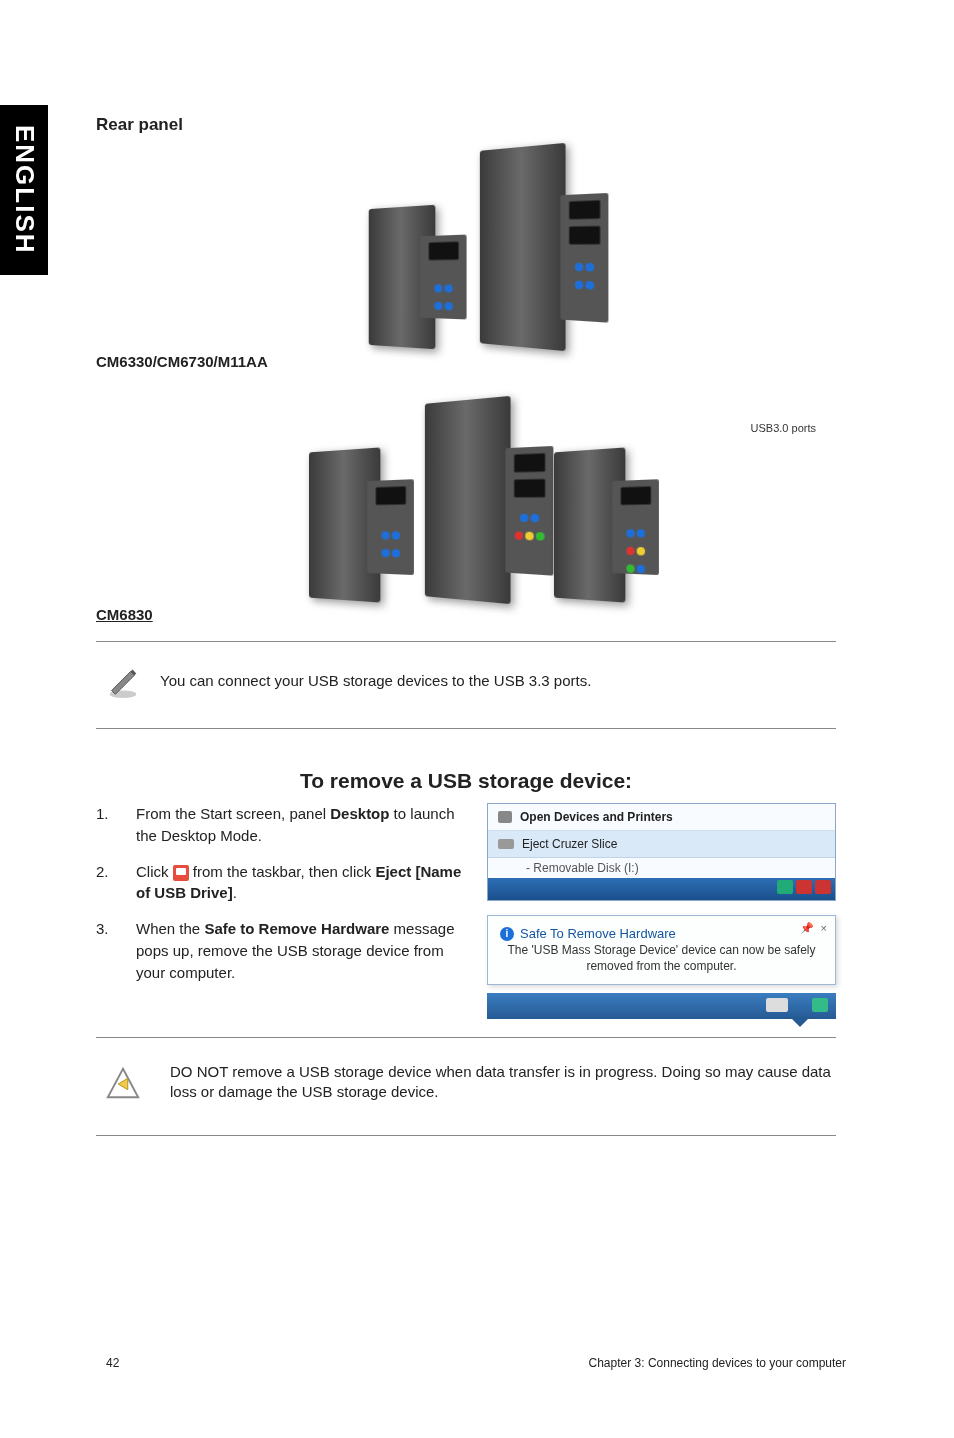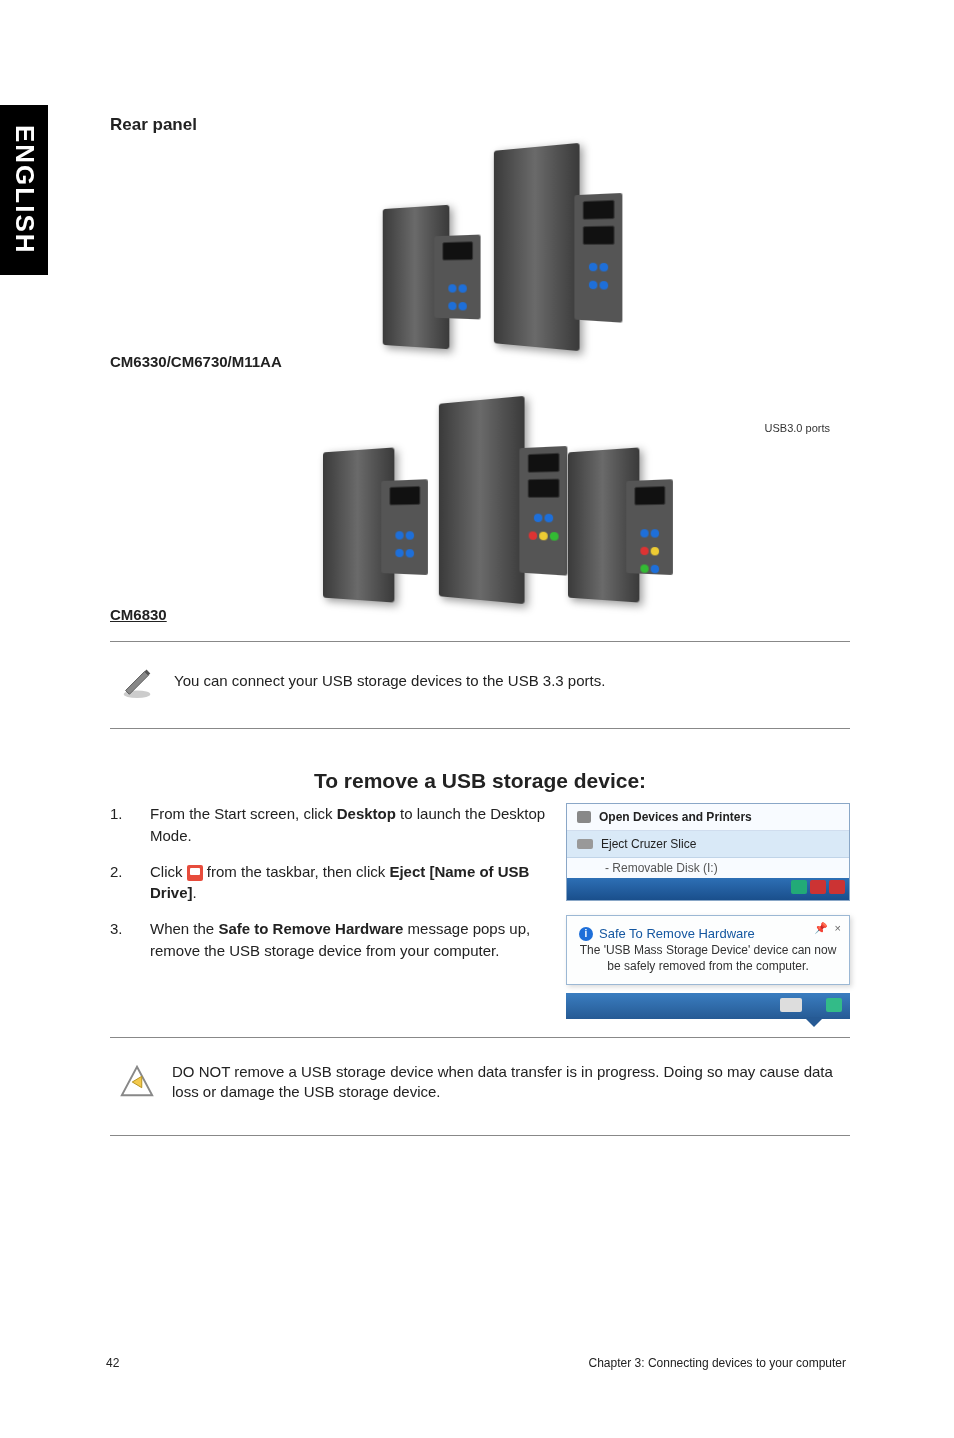--- a/index.html
+++ b/index.html
@@ -24,21 +24,21 @@
     font-size: 26px;
     display: flex;
     align-items: center;
     justify-content: center;
     writing-mode: vertical-rl;
     text-orientation: mixed;
     letter-spacing: 2px;
   }
   .content {
     position: absolute;
-    left: 110px;
+    left: 96px;
     top: 115px;
     width: 740px;
   }
   .heading-rear {
     font-weight: bold;
     font-size: 17px;
     margin-bottom: 12px;
   }
   .figure {
     text-align: left;
@@ -113,21 +113,21 @@
   ol.steps-list li .body { flex:1; }
   .inline-icon {
     display:inline-block; width:16px; height:16px;
     background:#e74c3c; border-radius:2px;
     vertical-align:middle; position:relative;
   }
   .inline-icon::after{
     content:""; position:absolute; left:3px; top:3px;
     width:10px;height:7px;background:#fff;border-radius:1px;
   }
-  .screenshots { width: 284px; flex-shrink: 0; }
+  .screenshots { width: 349px; flex-shrink: 0; }
   .win-panel {
     border: 1px solid #8aa7c7;
     background: #f8fbff;
     font-size: 12px;
     margin-bottom: 14px;
   }
   .win-panel .row1 {
     padding: 6px 10px; font-weight: bold;
     border-bottom: 1px solid #d0ddee;
     display:flex; align-items:center; gap:8px;
@@ -173,22 +173,22 @@
   .toast-bar .kb{position:absolute;right:48px;top:5px;width:22px;height:14px;background:#ddd;border-radius:2px;}
   .toast-bar .flag{position:absolute;right:8px;top:5px;width:16px;height:14px;background:#3b8;border-radius:2px;}
   .toast-tip{
     position:absolute; right:26px; bottom:-8px;
     width:0;height:0;
     border-left:10px solid transparent;
     border-right:10px solid transparent;
     border-top:10px solid #265a94;
   }
   .warn-row {
-    display:flex; gap:16px; padding:14px 0 14px 8px;
-    align-items:center;
+    display:flex; gap:28px; padding:14px 0 14px 8px;
+    align-items:flex-end;
   }
   .warn-icon{ width:38px;height:38px;flex-shrink:0; }
   .footer {
     position:absolute;
     left:106px; bottom:68px;
     width:740px;
     display:flex; justify-content:space-between;
     font-size:12px;
   }
   .small-dev-icon{width:14px;height:12px;background:#888;border-radius:2px;display:inline-block;}
@@ -289,21 +289,21 @@
   <hr class="hr">
 
   <div class="sub-head">To remove a USB storage device:</div>
 
   <div class="steps-row">
     <div class="steps">
       <ol class="steps-list">
         <li>
           <span class="num">1.</span>
           <span class="body">
-            <span>From the Start screen, click </span><b>Desktop</b><span> to launch the Desktop Mode.</span>
+            <span>From the Start screen, panel </span><b>Desktop</b><span> to launch the Desktop Mode.</span>
           </span>
         </li>
         <li>
           <span class="num">2.</span>
           <span class="body">
             <span>Click </span><span class="inline-icon"></span><span> from the taskbar, then click </span><b>Eject [Name of USB Drive]</b><span>.</span>
           </span>
         </li>
         <li>
           <span class="num">3.</span>

